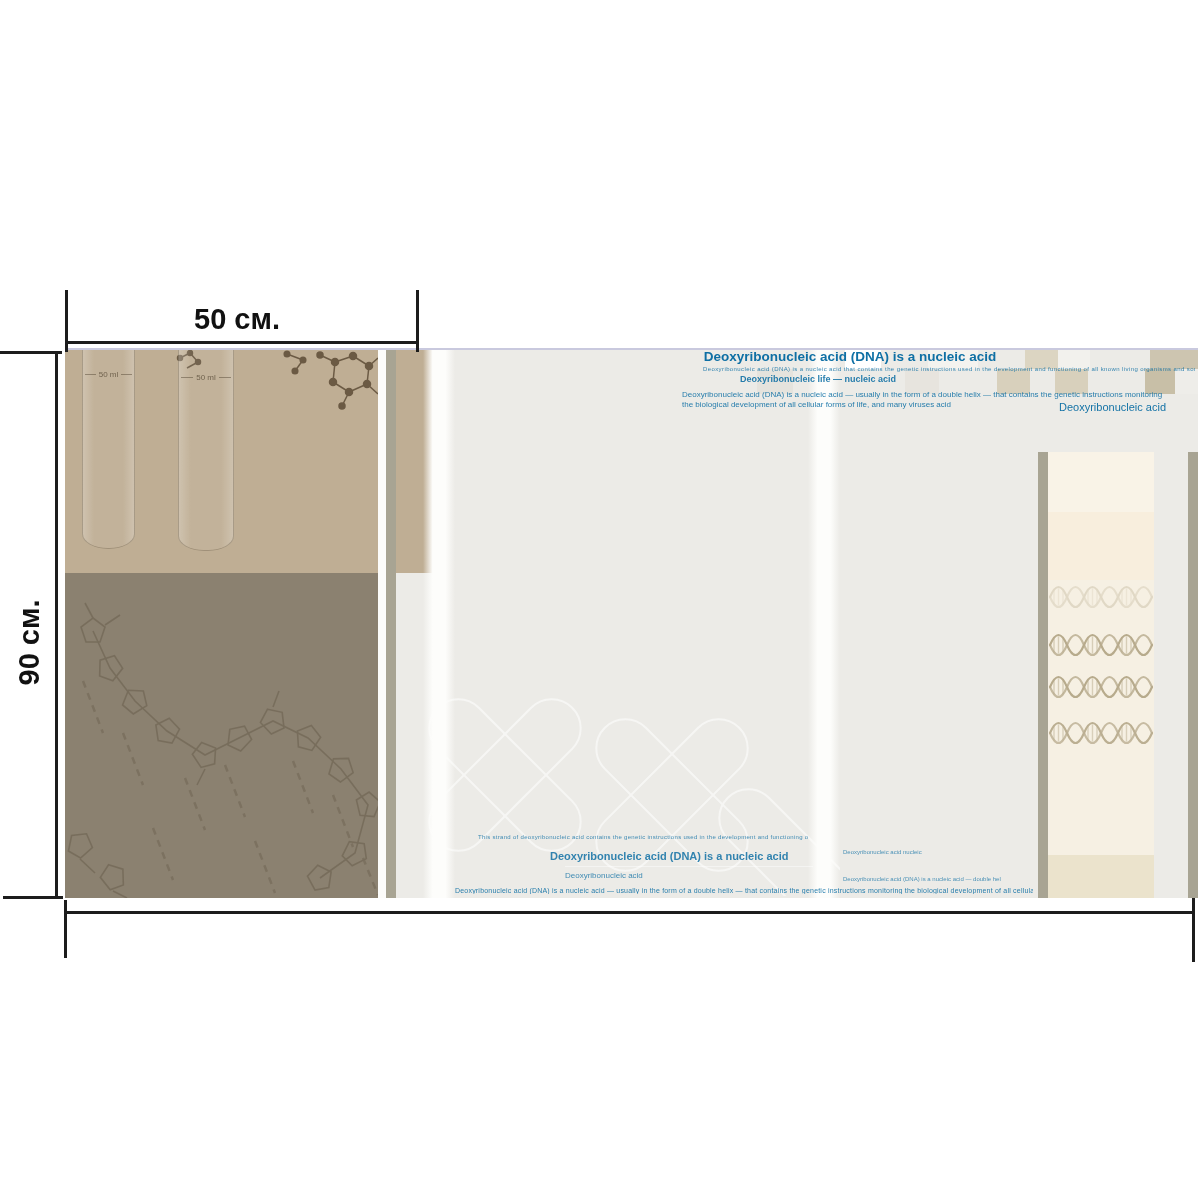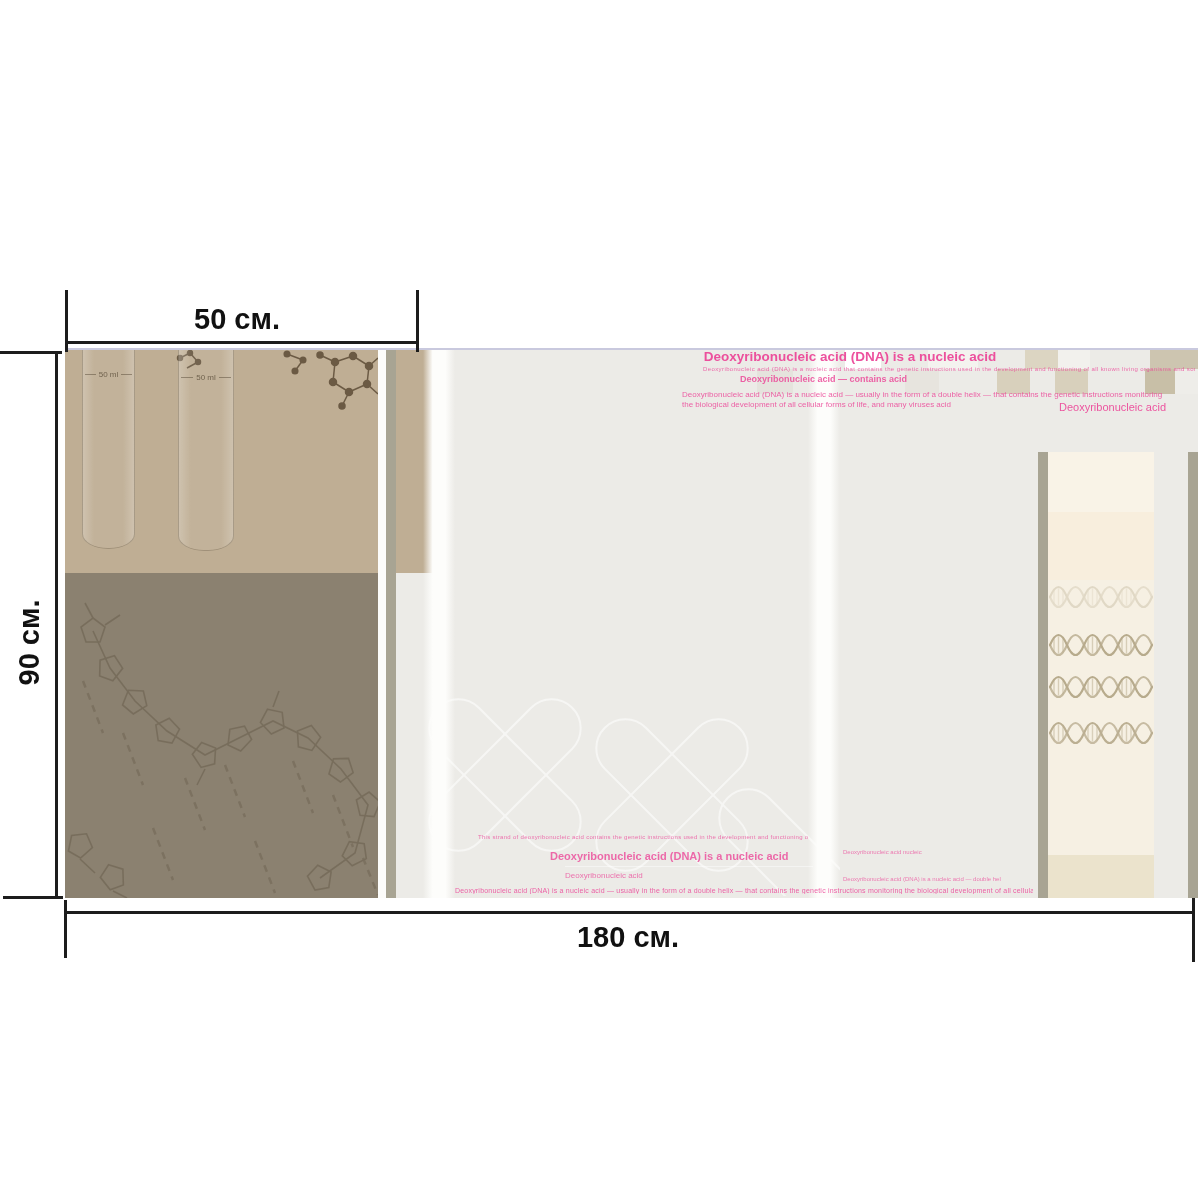--- a/index.html
+++ b/index.html
@@ -31,21 +31,21 @@
     background:linear-gradient(90deg,rgba(255,255,255,.25),rgba(255,255,255,.06) 22%,rgba(255,255,255,.06) 78%,rgba(255,255,255,.25));
     z-index:2;}
   .tube1{left:17px;width:51px;height:198px;}
   .tube2{left:113px;width:54px;height:200px;}
   .level{position:absolute;left:2px;right:2px;display:flex;align-items:center;gap:3px;
     font-size:8px;color:rgba(75,63,44,.70);}
   .tube1 .level{top:20px;} .tube2 .level{top:23px;}
   .level::before,.level::after{content:"";flex:1;border-top:1px solid rgba(75,63,44,.45);}
   
   .xshapes{left:400px;top:690px;width:440px;height:206px;z-index:1;}
-  .wtxt{color:#ec4899;z-index:3;white-space:nowrap;overflow:hidden;}
+  .wtxt{color:#0369a1;z-index:3;white-space:nowrap;overflow:hidden;}
   .t-title{left:700px;top:349px;width:300px;font-size:13.5px;font-weight:bold;text-align:center;opacity:.95;}
   .t-subline{left:703px;top:366px;width:492px;font-size:6px;opacity:.8;letter-spacing:.4px;}
   .t-subtitle{left:740px;top:374px;width:220px;font-size:9px;font-weight:bold;opacity:.85;}
   .t-para{left:682px;top:390px;width:485px;font-size:8px;line-height:10px;opacity:.85;white-space:normal;}
   .t-right-label{left:1055px;top:401px;width:115px;font-size:11px;opacity:.92;text-align:center;}
   .t-b-tiny{left:478px;top:834px;width:330px;font-size:6px;opacity:.75;letter-spacing:.3px;}
   .t-b-head{left:550px;top:850px;width:380px;font-size:11px;font-weight:bold;opacity:.8;}
   .t-b-line{left:565px;top:866px;width:248px;height:1px;background:#ffffff;opacity:.45;z-index:3;}
   .t-b-small{left:565px;top:871px;width:160px;font-size:8px;opacity:.75;}
   .t-edge{left:455px;top:887px;width:578px;font-size:7px;opacity:.85;letter-spacing:.2px;}
@@ -225,21 +225,21 @@
         <use href="#helix" transform="translate(0,70)" opacity="0.75"></use>
         <use href="#helix" transform="translate(0,112)" opacity="0.75"></use>
         <use href="#helix" transform="translate(0,158)" opacity="0.7"></use>
       </g>
     </svg>
   </div>
   <div class="abs olive3"></div>
 
   <div class="abs wtxt t-title">Deoxyribonucleic acid (DNA) is a nucleic acid</div>
   <div class="abs wtxt t-subline">Deoxyribonucleic acid (DNA) is a nucleic acid that contains the genetic instructions used in the development and functioning of all known living organisms and some viruses acid</div>
-  <div class="abs wtxt t-subtitle">Deoxyribonucleic acid — contains acid</div>
+  <div class="abs wtxt t-subtitle">Deoxyribonucleic life — nucleic acid</div>
   <div class="abs wtxt t-para">Deoxyribonucleic acid (DNA) is a nucleic acid — usually in the form of a double helix — that contains the genetic instructions monitoring the biological development of all cellular forms of life, and many viruses acid</div>
   <div class="abs wtxt t-right-label">Deoxyribonucleic acid</div>
   <div class="abs wtxt t-b-tiny">This strand of deoxyribonucleic acid contains the genetic instructions used in the development and functioning of all known living organisms</div>
   <div class="abs wtxt t-b-head">Deoxyribonucleic acid (DNA) is a nucleic acid</div>
   <div class="abs t-b-line"></div>
   <div class="abs wtxt t-b-small">Deoxyribonucleic acid</div>
   <div class="abs wtxt t-edge">Deoxyribonucleic acid (DNA) is a nucleic acid — usually in the form of a double helix — that contains the genetic instructions monitoring the biological development of all cellular forms of life acid</div>
   <div class="abs wtxt t-r-tiny1">Deoxyribonucleic acid nucleic</div>
   <div class="abs wtxt t-r-tiny2">Deoxyribonucleic acid (DNA) is a nucleic acid — double helix acid</div>
 
@@ -251,15 +251,14 @@
   <div class="abs dim v90-line"></div>
   <div class="abs dim v90-tt"></div>
   <div class="abs dim v90-tb"></div>
   <div class="abs lab90-box">
     <span>90 см.</span>
   </div>
 
   <div class="abs dim h180-line"></div>
   <div class="abs dim h180-tl"></div>
   <div class="abs dim h180-tr"></div>
-  <div class="abs dim-label lab180">180 см.</div>
 
 </div>
 
 </body></html>

